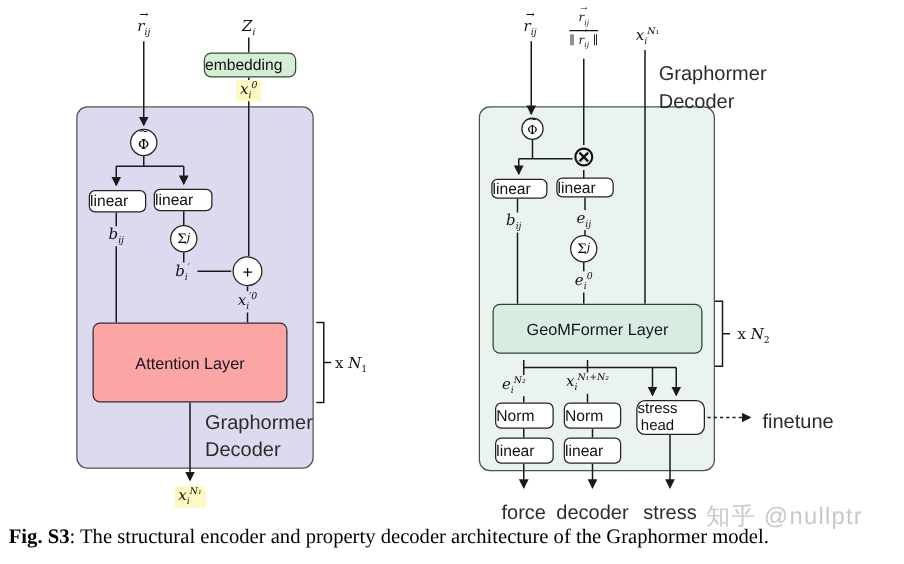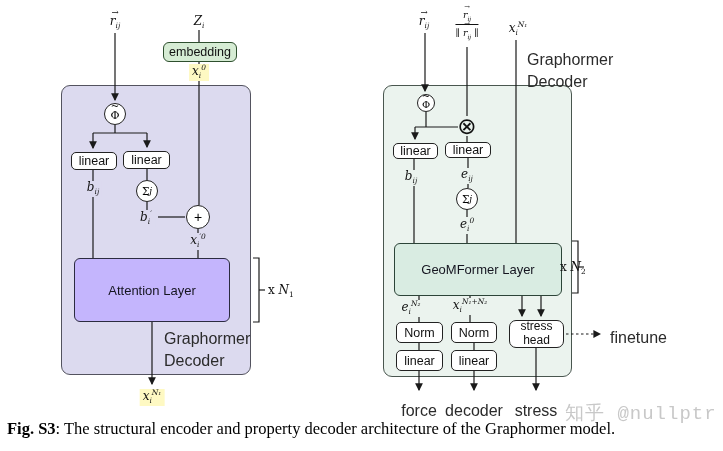--- a/index.html
+++ b/index.html
@@ -1,21 +1,21 @@
 <!DOCTYPE html>
 <html><head>
 <meta charset="utf-8">
 <style>
   html,body{margin:0;padding:0;background:#fff}
   .canvas{position:relative;width:723px;height:451px;background:#fff;
           font-family:"Liberation Sans",sans-serif;overflow:hidden}
   .panel{position:absolute;border-radius:9px;z-index:1}
   svg.wires{position:absolute;left:0;top:0;z-index:2}
   .wbox{position:absolute;z-index:3;background:#fff;border:1.3px solid #222;border-radius:5px;
-        display:flex;align-items:center;justify-content:center;
+        display:flex;align-items:center;justify-content:flex-start;
         font-size:12.5px;color:#111;box-sizing:border-box}
   .bigbox{position:absolute;z-index:3;display:flex;align-items:center;justify-content:center;
         font-size:13px;color:#151520;border-radius:6px;box-sizing:border-box}
   .circle{position:absolute;z-index:3;background:#fff;border:1.2px solid #222;border-radius:50%;
         display:flex;align-items:center;justify-content:center;box-sizing:border-box;
         font-family:"DejaVu Serif",serif}
   .mlabel{position:absolute;z-index:4;transform:translateX(-50%);
         font-family:"DejaVu Serif",serif;font-style:italic;font-size:12px;color:#111;
         line-height:1.15;white-space:nowrap}
   .mask-enc{background:#dcdaef;padding:0 3px}
@@ -34,21 +34,21 @@
   .accent{position:absolute;top:-3px;left:50%;transform:translateX(-50%);
         font-size:10px;line-height:1;font-style:normal;z-index:4;color:#111}
   .phi-base{font-size:11px;padding-top:3px;font-style:normal}
   .otimes{position:absolute;z-index:3;transform:translate(-50%,-50%);
         font-size:23px;line-height:1;color:#111;font-family:"DejaVu Sans",sans-serif}
   .rep{position:absolute;z-index:3;font-family:"DejaVu Serif",serif;font-size:12px;color:#111;white-space:nowrap}
   .rep i{font-style:italic}
   .caption{position:absolute;z-index:5;left:7px;top:419px;width:714px;
         font-family:"Liberation Serif",serif;font-size:16.5px;color:#000;white-space:nowrap}
   .watermark{position:absolute;z-index:4;left:565px;top:400px;font-size:19px;color:#c8c8c8;
-        letter-spacing:1px;font-family:Liberation Mono, monospace;white-space:nowrap}
+        letter-spacing:1px;font-family:Liberation Sans, sans-serif;white-space:nowrap}
   .twoline{display:flex;flex-direction:column;align-items:center;line-height:1.15;font-size:12px}
 </style>
 </head>
 <body>
 
 <div class="canvas">
 
   <div class="panel" style="left:61px;top:85px;width:188px;height:288px;background:#dcdaef;border:1.2px solid #53535f"></div>
   <div class="panel" style="left:383px;top:85px;width:187px;height:290px;background:#ebf3ee;border:1.2px solid #49564f"></div>
 
@@ -138,21 +138,21 @@
   </div>
 
   <div class="circle" style="left:186px;top:205px;width:24px;height:24px;font-size:14px;font-family:'Liberation Sans',sans-serif">
     <span>+</span>
   </div>
 
   <div class="mlabel mask-enc" style="left:198px;top:233px">
     <span>x</span><sub>i</sub><sup>′0</sup>
   </div>
 
-  <div class="bigbox" style="left:74px;top:258px;width:156px;height:64px;background:#c4b5fd;border:1.3px solid #2b2b40">
+  <div class="bigbox" style="left:74px;top:258px;width:156px;height:64px;background:#fca5a5;border:1.3px solid #2b2b40">
     <span>Attention Layer</span>
   </div>
 
   <div class="rep" style="left:268px;top:283px">
     <span>x </span><i>N</i><sub>1</sub>
   </div>
 
   <div class="slabel" style="left:164px;top:328px">
     <div>Graphormer</div>
     <div>Decoder</div>
@@ -208,25 +208,25 @@
 
   <div class="circle" style="left:456px;top:188px;width:22px;height:22px;font-size:10.5px">
     <span>Σ</span>
       <i style="font-size:9px">j</i>
   </div>
 
   <div class="mlabel mask-dec" style="left:467px;top:217px">
     <span>e</span><sub>i</sub><sup>0</sup>
   </div>
 
-  <div class="bigbox" style="left:394px;top:243px;width:168px;height:53px;background:#d9ece2;border:1.3px solid #2c4438">
+  <div class="bigbox" style="left:394px;top:243px;width:168px;height:40px;background:#d9ece2;border:1.3px solid #2c4438">
     <span>GeoMFormer Layer</span>
   </div>
 
-  <div class="rep" style="left:560px;top:260px">
+  <div class="rep" style="left:590px;top:260px">
     <span>x </span><i>N</i><sub>2</sub>
   </div>
 
   <div class="mlabel mask-dec" style="left:411px;top:300px">
     <span>e</span><sub>i</sub><sup>N₂</sup>
   </div>
   <div class="mlabel mask-dec" style="left:470px;top:298px">
     <span>x</span><sub>i</sub><sup>N₁+N₂</sup>
   </div>
 

